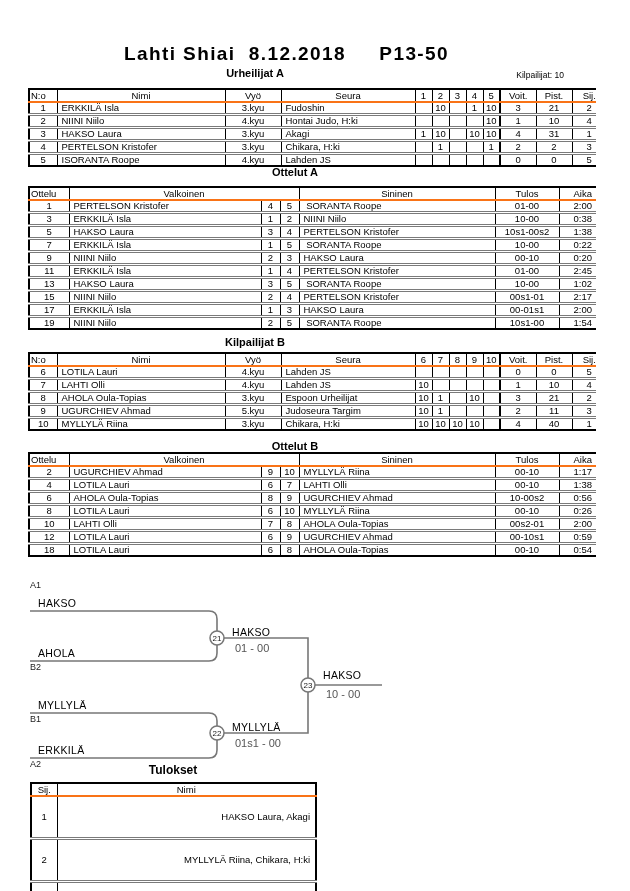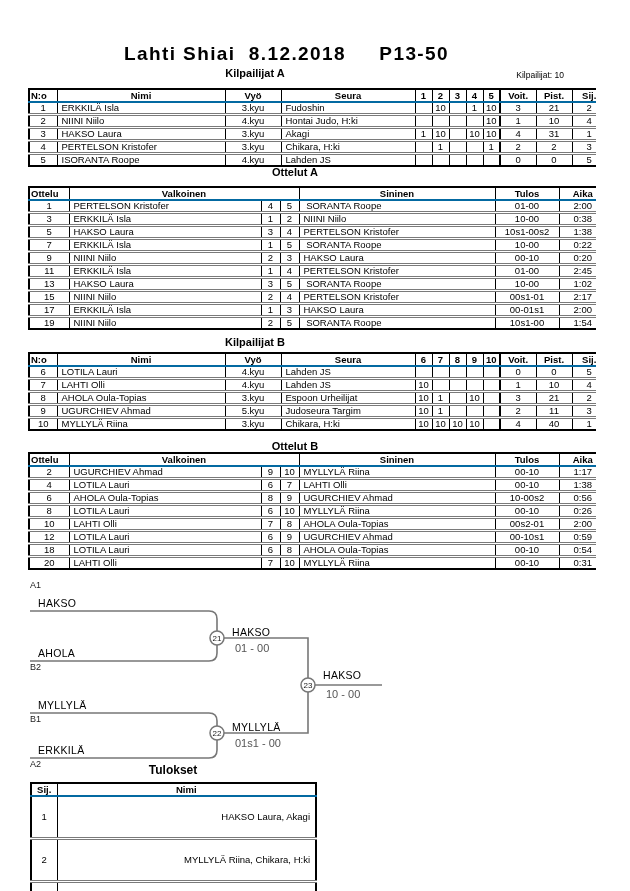--- a/index.html
+++ b/index.html
@@ -9,21 +9,21 @@
   .title{font-size:19px;font-weight:bold;letter-spacing:1.4px;}
   .note{font-size:8.5px;}
   .h{font-size:11px;font-weight:bold;transform:translateX(-50%);}
   .h2{font-size:12px;font-weight:bold;transform:translateX(-50%);}
 
   table.tbl{position:absolute;border-collapse:collapse;table-layout:fixed;
             border:2px solid #000;background:#fff;font-size:9.5px;}
   .tbl th,.tbl td{border-left:1px solid #000;border-right:1px solid #000;
             padding:0 2px;height:10px;line-height:10px;overflow:hidden;
             white-space:pre;text-align:center;font-size:9.5px;}
-  .tbl th{font-weight:bold;border-bottom:2px solid #0369a1;height:11px;line-height:11px;}
+  .tbl th{font-weight:normal;border-bottom:2px solid #f97316;height:11px;line-height:11px;}
   .tbl tbody tr td{border-top:3px double #7a7a7a;}
   .tbl tbody tr:first-child td{border-top:0;}
 
   .kil{left:28px;width:578px;}
   .kil col.c0{width:28px}.kil col.c1{width:168px}.kil col.c2{width:56px}.kil col.c3{width:134px}
   .kil col.c4,.kil col.c5,.kil col.c6,.kil col.c7,.kil col.c8{width:17px}
   .kil col.c9{width:36px}.kil col.c10{width:36px}.kil col.c11{width:35px}
   .kil td.c1,.kil td.c3{text-align:left;padding:0 4px;}
   .kil th.c0{text-align:left;padding:0 1px;}
   .kil th.c9,.kil td.c9{border-left:2px solid #000;}
@@ -48,21 +48,21 @@
   svg.bracket text{font-family:"Liberation Sans",sans-serif;font-size:8px;fill:#222;text-anchor:middle;}
 </style>
 </head>
 <body>
 
 <div class="page">
 
   <div class="abs title" style="left:124px;top:43px;">Lahti Shiai  8.12.2018     P13-50</div>
   <div class="abs note" style="right:32px;top:70px;">Kilpailijat: 10</div>
 
-  <div class="abs h" style="left:255px;top:67px;">Kilpailijat A</div>
+  <div class="abs h" style="left:255px;top:67px;">Urheilijat A</div>
   <table class="tbl kil" style="top:88px;">
       <colgroup>
         <col class="c0">
         <col class="c1">
         <col class="c2">
         <col class="c3">
         <col class="c4">
         <col class="c5">
         <col class="c6">
         <col class="c7">
@@ -458,29 +458,20 @@
         </tr>
         <tr>
           <td class="c0">18</td>
           <td class="c1">LOTILA Lauri</td>
           <td class="c2">6</td>
           <td class="c3">8</td>
           <td class="c4">AHOLA Oula-Topias</td>
           <td class="c5">00-10</td>
           <td class="c6">0:54</td>
         </tr>
-        <tr>
-          <td class="c0">20</td>
-          <td class="c1">LAHTI Olli</td>
-          <td class="c2">7</td>
-          <td class="c3">10</td>
-          <td class="c4">MYLLYLÄ Riina</td>
-          <td class="c5">00-10</td>
-          <td class="c6">0:31</td>
-        </tr>
       </tbody>
     </table>
 
   <svg class="bracket" width="420" height="185" viewBox="0 590 420 185">
     <path d="M30,611 H209 Q217,611 217,619 V631"></path>
     <path d="M30,661 H209 Q217,661 217,653 V645"></path>
     <path d="M224,638 H308 V678"></path>
     <path d="M315,685 H382"></path>
     <path d="M308,692 V733 H224"></path>
     <path d="M30,713 H209 Q217,713 217,721 V726"></path>

